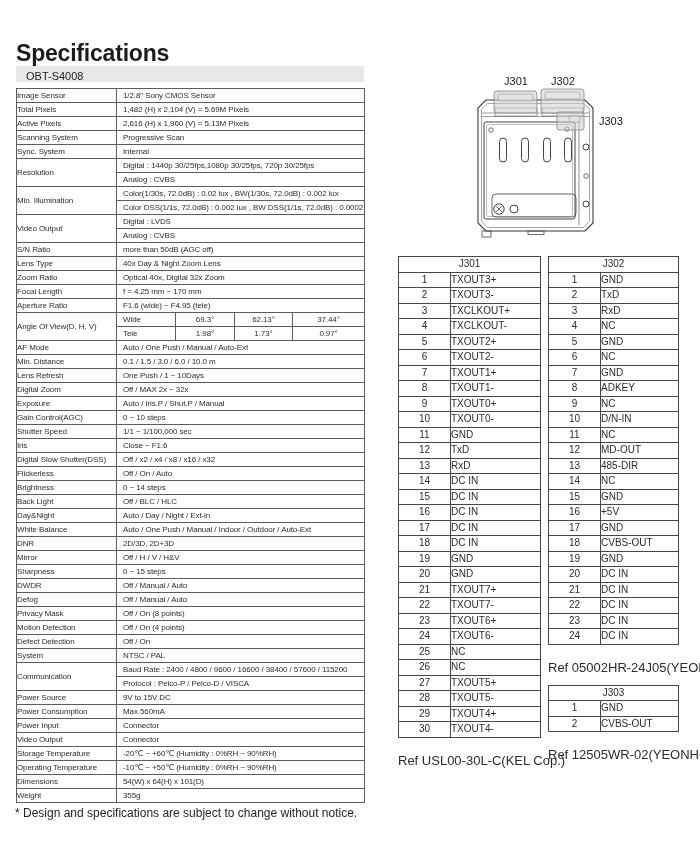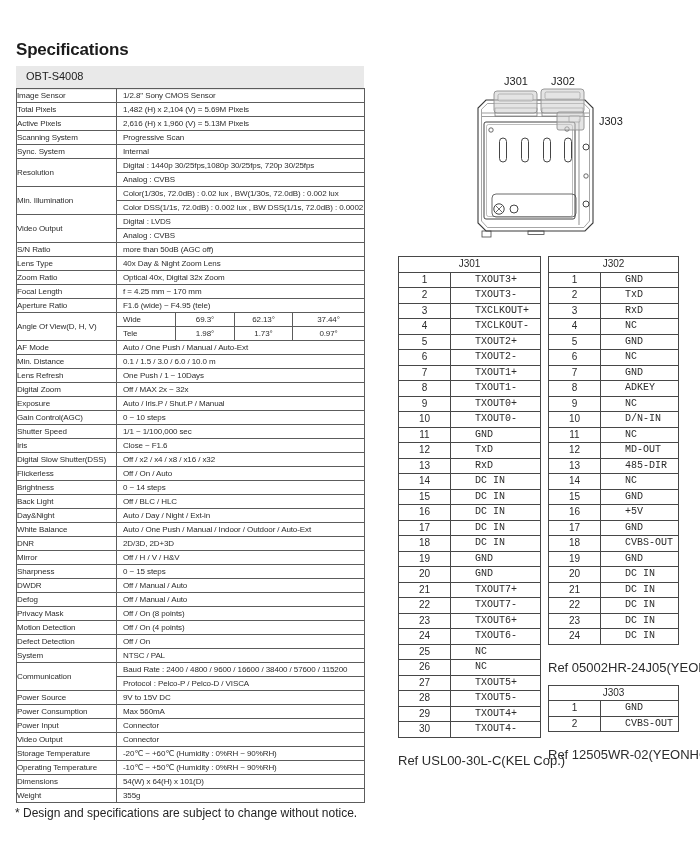--- a/index.html
+++ b/index.html
@@ -1,23 +1,23 @@
 <!DOCTYPE html>
 <html><head>
 <meta charset="utf-8">
 <style>
   html,body{margin:0;padding:0;background:#ffffff;}
   #page{position:relative;width:700px;height:846px;background:#ffffff;overflow:hidden;
         font-family:"Liberation Sans","DejaVu Sans",sans-serif;color:#2d2d2d;}
 
-  .section-title{position:absolute;font-size:17px;font-weight:bold;color:#1b1b1b;letter-spacing:-0.2px;}
+  .section-title{position:absolute;font-size:23px;font-weight:bold;color:#1b1b1b;letter-spacing:-0.2px;}
   #spec-title{left:16px;top:40px;}
   #pin-title{left:400px;top:40px;}
 
-  #model-bar{position:absolute;left:16px;top:66px;width:348px;height:24px;box-sizing:border-box;
+  #model-bar{position:absolute;left:16px;top:66px;width:348px;height:16px;box-sizing:border-box;
              background:#e9e9e9;font-size:11px;line-height:20px;padding-left:10px;color:#222;}
 
   #spec-table{position:absolute;left:16px;top:88px;width:348px;border-collapse:collapse;table-layout:fixed;}
   #spec-table td{border:1px solid #5c5c5c;height:13px;line-height:13px;font-size:8px;
                  letter-spacing:-0.1px;padding:0;white-space:nowrap;overflow:hidden;color:#2d2d2d;}
   #spec-table td.lbl{}
   #spec-table td.val{padding-left:6px;}
   #spec-table td.num{text-align:center;padding-left:0;}
 
   #footnote{position:absolute;left:15px;top:806px;font-size:12px;color:#242424;}
@@ -27,21 +27,21 @@
 
   .pin-block{position:absolute;}
   #j301-block{left:398px;top:256px;width:143px;}
   #j302-col{left:548px;top:256px;width:131px;}
   #j303-wrap{margin-top:10px;}
   table.pin{width:100%;border-collapse:collapse;table-layout:fixed;}
   table.pin td{border:1px solid #474747;height:14.5px;line-height:14.5px;font-size:10px;
                padding:0;white-space:nowrap;overflow:hidden;color:#2b2b2b;}
   table.pin td.hdr{text-align:center;}
   table.pin td.num{text-align:center;}
-  table.pin td.pname{padding-left:24px;font-family:Liberation Mono, monospace;}
+  table.pin td.pname{padding-left:0;}
   .ref{font-size:13px;color:#2b2b2b;margin-top:15px;white-space:nowrap;}
 </style>
 </head>
 <body>
 
 <div id="page">
 
   <div id="spec-title" class="section-title">Specifications</div>
 
   <div id="model-bar">OBT-S4008</div>

